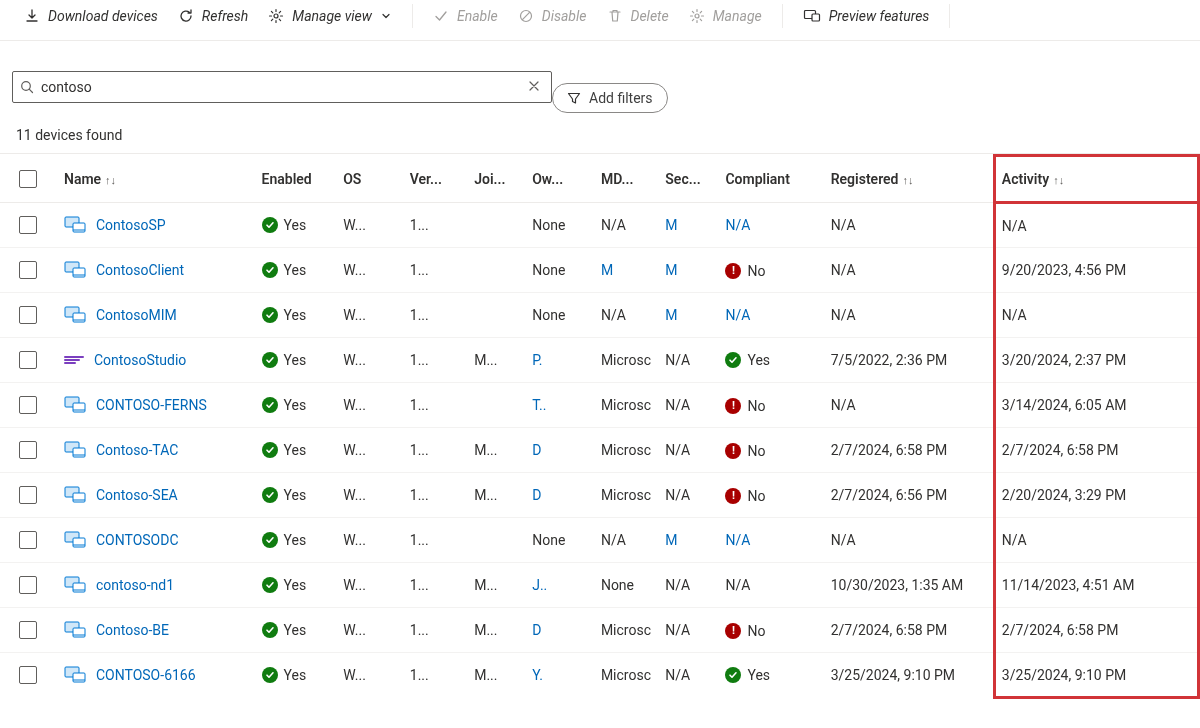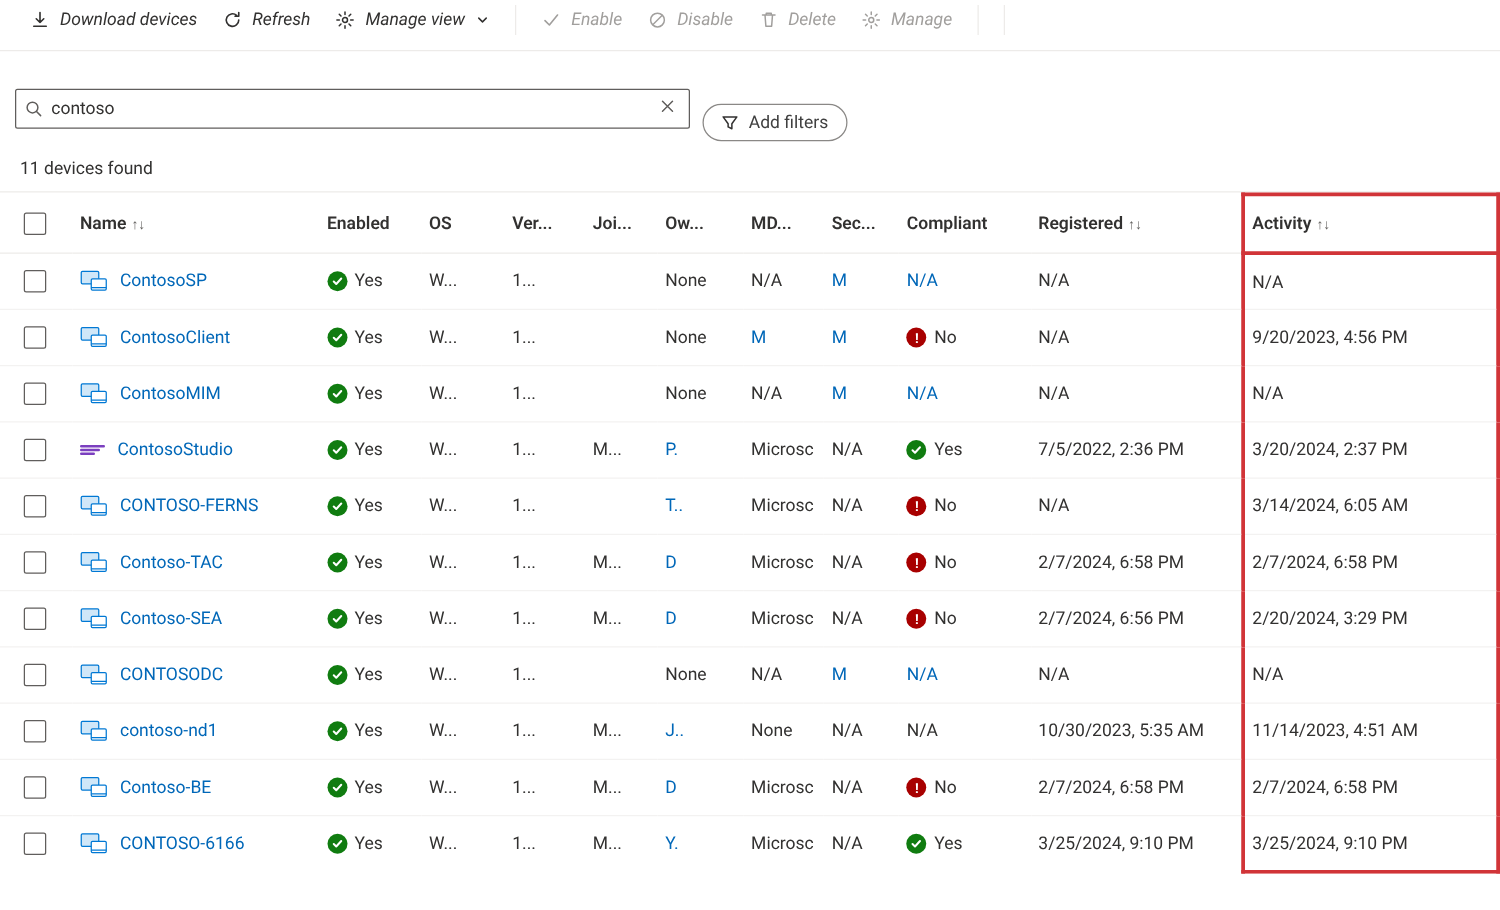--- a/index.html
+++ b/index.html
@@ -29,21 +29,21 @@
     font-style: italic;
   }
   .tb-btn.disabled { color: #a19f9d; cursor: default; }
   .tb-sep {
     width: 1px; height: 24px; background: #edebe9; margin: 0 8px;
   }
   .icon { display: inline-flex; align-items: center; justify-content: center; }
   .icon svg { display: block; }
   
   .filter-row {
-    display: flex; align-items: center; gap: 10px;
+    display: flex; align-items: center; 
     padding: 20px 12px 10px 12px;
   }
   .search-box {
     display: flex; align-items: center;
     border: 1px solid #605e5c; border-radius: 2px;
     height: 32px; width: 540px;
     padding: 0 6px;
   }
   .search-box input {
     flex: 1; border: none; outline: none; font-size: 14px; padding: 0 6px;
@@ -181,20 +181,29 @@
       <svg width="16" height="16" viewBox="0 0 16 16" fill="none">
           <circle cx="8" cy="8" r="2" stroke="#a19f9d" stroke-width="1.2"></circle>
           <path d="M8 1.5v2M8 12.5v2M14.5 8h-2M3.5 8h-2M12.6 3.4l-1.4 1.4M4.8 11.2l-1.4 1.4M12.6 12.6l-1.4-1.4M4.8 4.8 3.4 3.4" stroke="#a19f9d" stroke-width="1.2" stroke-linecap="round"></path>
         </svg>
     </span>
     <span>Manage</span>
   </div>
 
   <div class="tb-sep"></div>
 
+  <div class="tb-btn glyph-btn">
+    <span class="icon">
+      <svg width="18" height="16" viewBox="0 0 18 16" fill="none">
+          <rect x="1.5" y="2.5" width="11" height="8" rx="1" stroke="#0067b8" stroke-width="1.2"></rect>
+          <rect x="9" y="6" width="7.5" height="7" rx="1" fill="#fff" stroke="#0067b8" stroke-width="1.2"></rect>
+        </svg>
+    </span>
+    <span>Preview features</span>
+  </div>
 
   <div class="tb-sep"></div>
 
 </div>
 
 <div class="filter-row">
   <div class="search-box">
     <span class="icon">
       <svg width="16" height="16" viewBox="0 0 16 16" fill="none">
           <circle cx="7" cy="7" r="4.3" stroke="#605e5c" stroke-width="1.2"></circle>
@@ -569,21 +578,21 @@
             </span>
             <span>Yes</span>
           </span></td>
         <td>W...</td>
         <td>1...</td>
         <td>M...</td>
         <td><span class="link">J..</span></td>
         <td>None</td>
         <td>N/A</td>
         <td>N/A</td>
-        <td>10/30/2023, 5:35 AM</td>
+        <td>10/30/2023, 1:35 AM</td>
         <td style="border-left: 3px solid rgb(209, 52, 56); border-right: 3px solid rgb(209, 52, 56);">11/14/2023, 4:51 AM</td>
       </tr>
       <tr>
         <td>
           <span class="chkbox"></span>
         </td>
         <td>
           <div class="name-cell">
             <span class="icon">
               <svg width="22" height="20" viewBox="0 0 22 20" fill="none">

